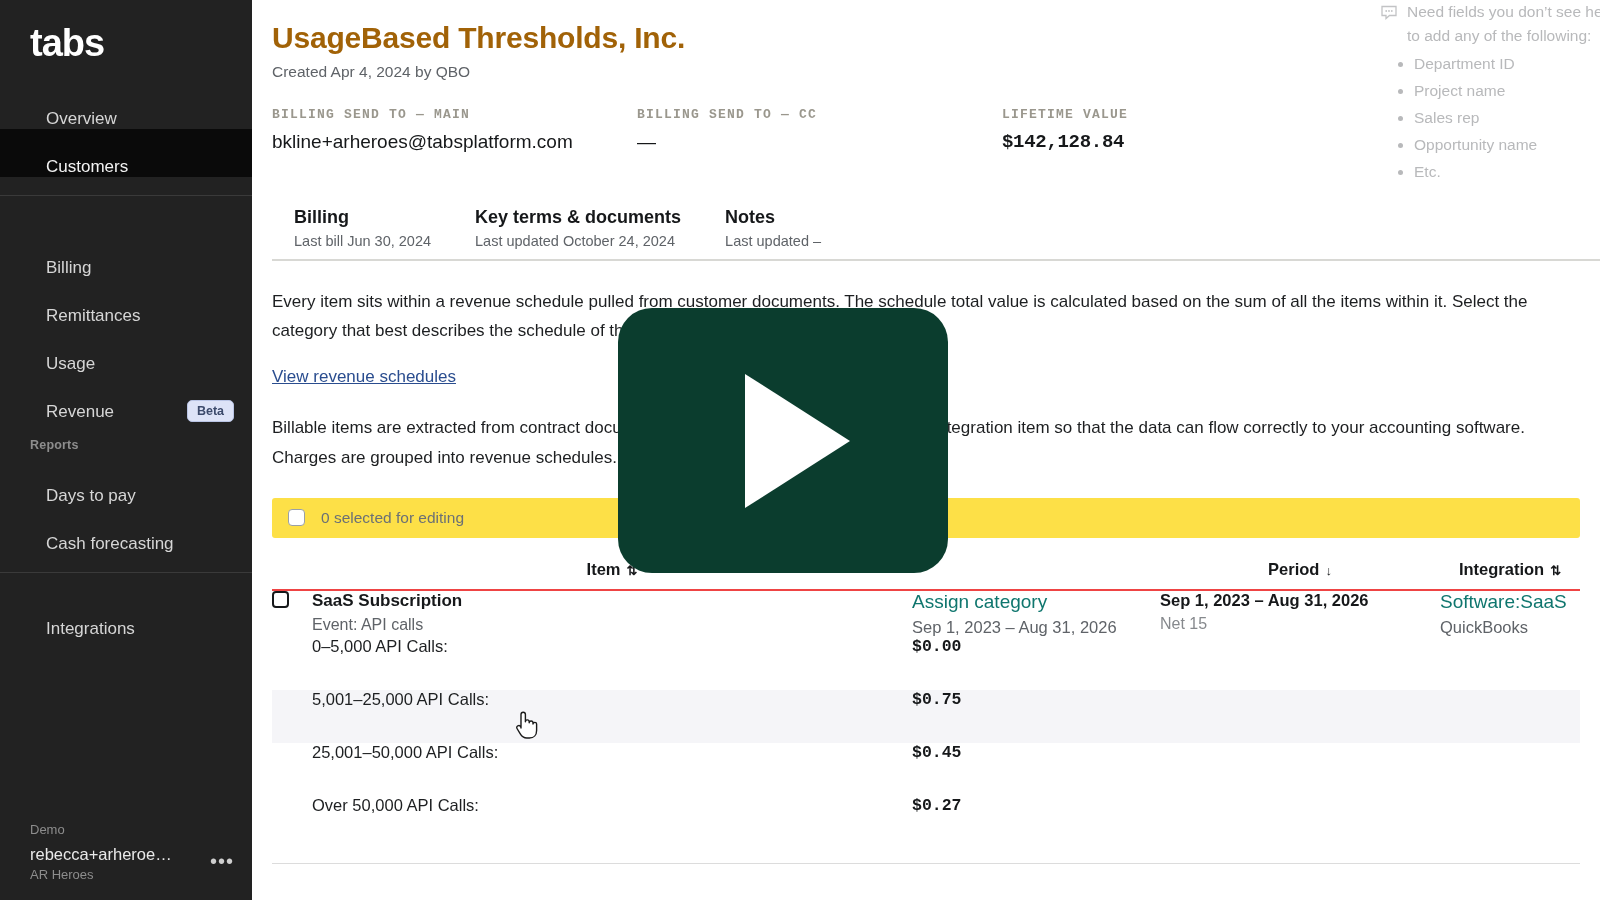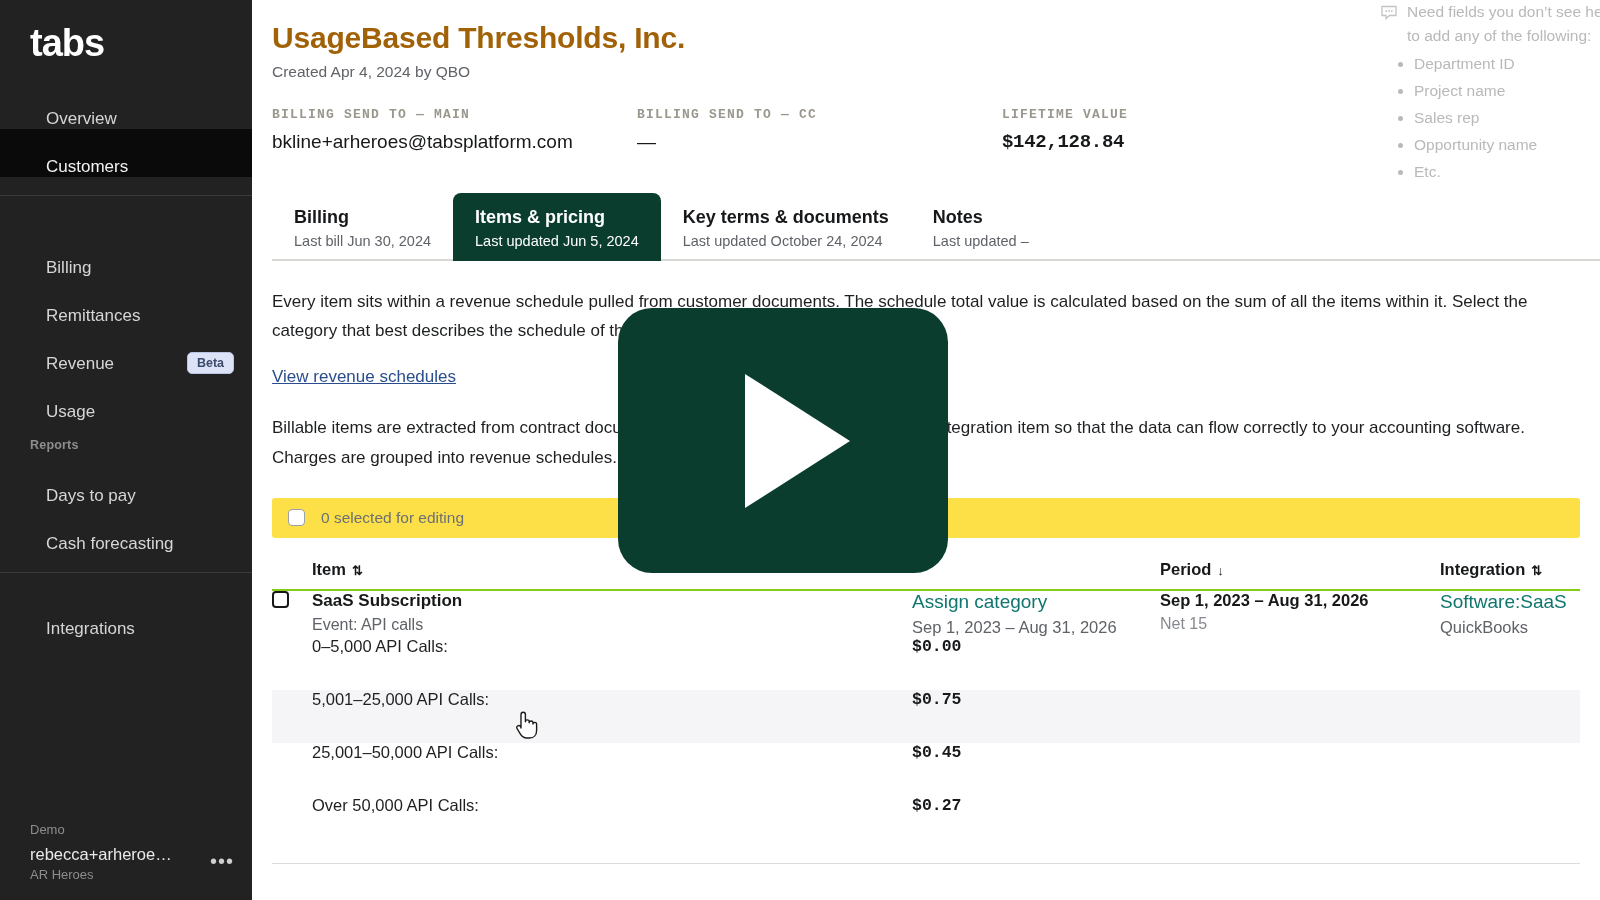--- a/index.html
+++ b/index.html
@@ -114,22 +114,22 @@
   .cbox {
     width: 17px; height: 17px; border: 1.6px solid #9aa0a6;
     border-radius: 4px; background: #ffffff; cursor: pointer; flex: 0 0 17px;
   }
   .cbox.dark { border-color: #16181a; border-width: 2px; }
   .select-text { font-size: 15.5px; color: #6b7075; }
 
   
   table.items { width: calc(100% - 20px); border-collapse: collapse; margin-top: 14px; }
   table.items th {
-    text-align: left; font-size: 16.5px; font-weight: 700; color: #16181a;
-    padding: 8px 0 10px 0; border-bottom: 2px solid #84cc16;
+    text-align: center; font-size: 16.5px; font-weight: 700; color: #16181a;
+    padding: 8px 0 10px 0; border-bottom: 2px solid #ef4444;
     white-space: nowrap;
   }
   .sort-ico { font-size: 13px; color: #16181a; margin-left: 6px; }
   .col-check { width: 40px; }
   .col-item  { width: 600px; }
   .col-cat   { width: 248px; }
   .col-period{ width: 280px; }
   .col-integ { width: auto; }
 
   table.items td { padding: 0; vertical-align: top; }
@@ -203,25 +203,25 @@
     <div class="nav-spacer-top"></div>
 
     <div class="nav-group">
       <div class="nav-item">
         <span>Billing</span>
       </div>
       <div class="nav-item">
         <span>Remittances</span>
       </div>
       <div class="nav-item">
+        <span>Usage</span>
+      </div>
+      <div class="nav-item">
         <span>Revenue</span>
         <span class="badge-beta">Beta</span>
-      </div>
-      <div class="nav-item">
-        <span>Usage</span>
       </div>
     </div>
 
     <div class="group-label">Reports</div>
 
     <div class="nav-group">
       <div class="nav-item">
         <span>Days to pay</span>
       </div>
       <div class="nav-item">
@@ -270,24 +270,20 @@
             <div class="meta-value mono">$142,128.84</div>
           </div>
         </div>
       </div>
 
       
       <nav class="tabbar">
         <div class="tab">
           <div class="tab-title">Billing</div>
           <div class="tab-sub">Last bill Jun 30, 2024</div>
-        </div>
-        <div class="tab active">
-          <div class="tab-title">Items &amp; pricing</div>
-          <div class="tab-sub">Last updated Jun 5, 2024</div>
         </div>
         <div class="tab">
           <div class="tab-title">Key terms &amp; documents</div>
           <div class="tab-sub">Last updated October 24, 2024</div>
         </div>
         <div class="tab">
           <div class="tab-title">Notes</div>
           <div class="tab-sub">Last updated –</div>
         </div>
       </nav>

